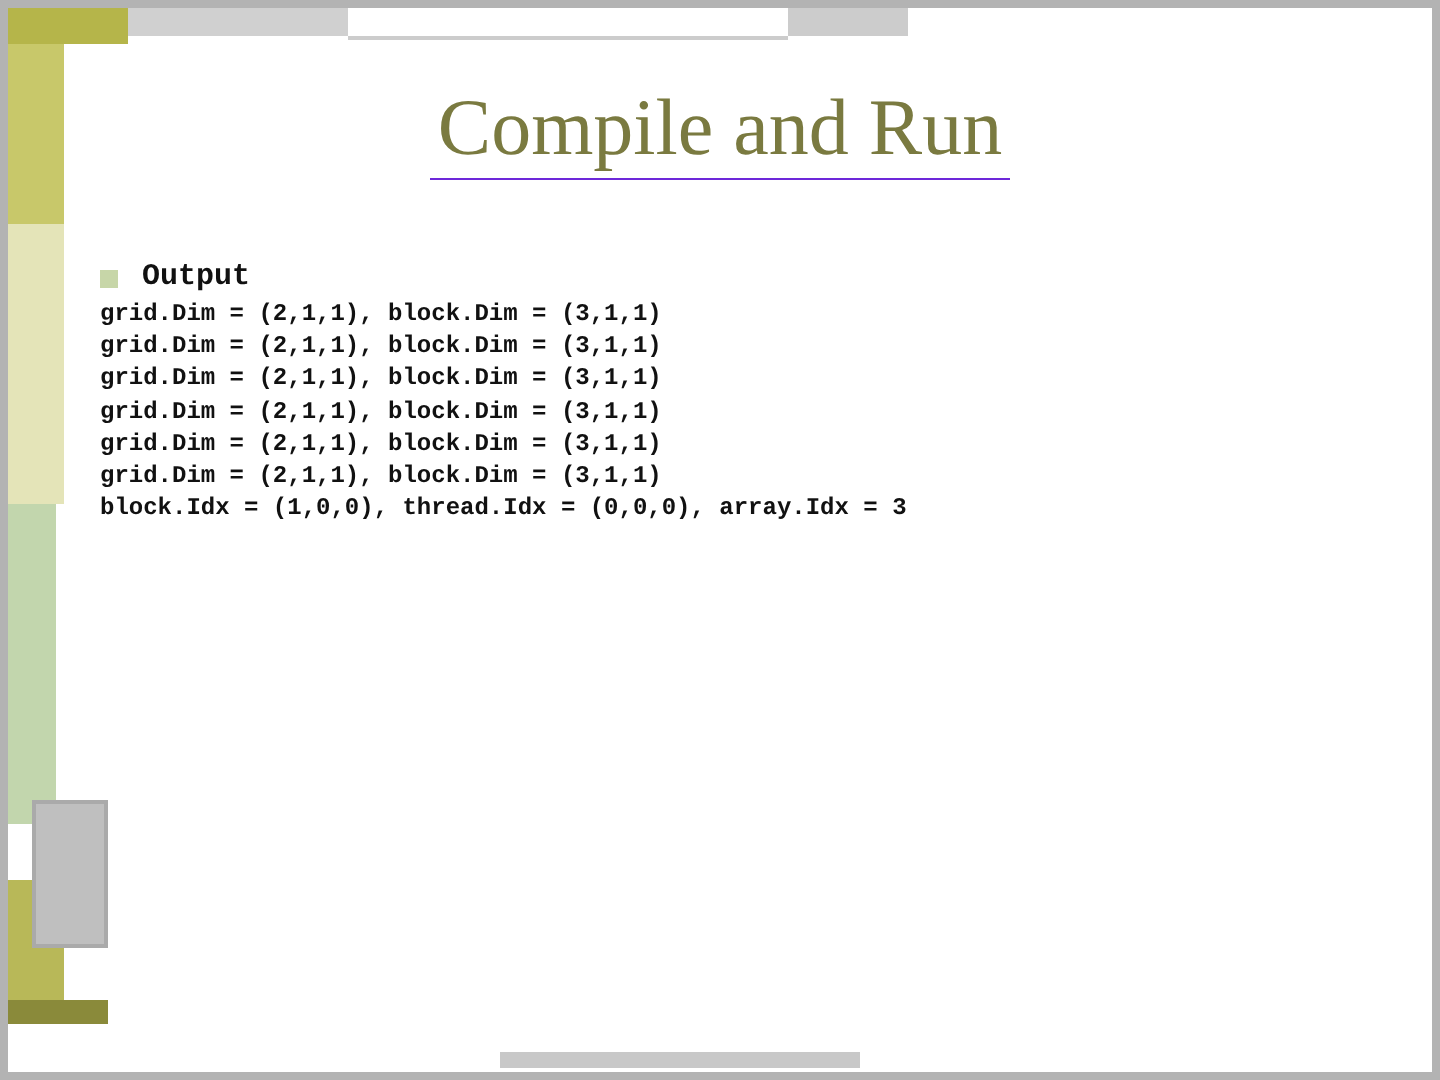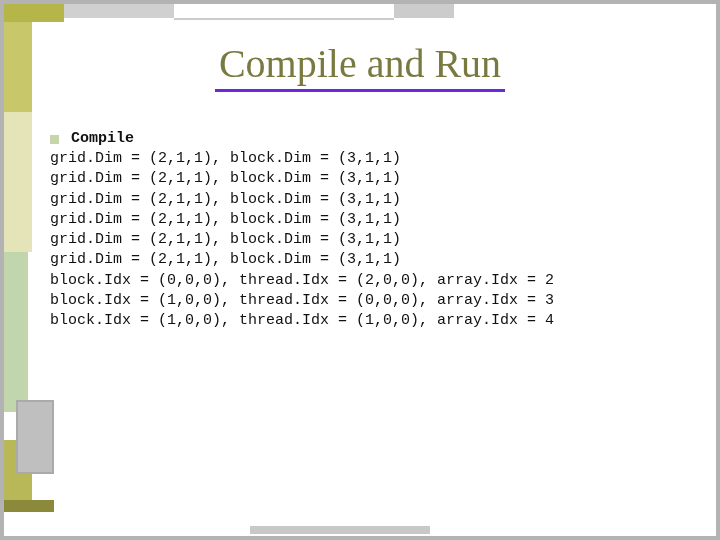--- a/index.html
+++ b/index.html
@@ -14,27 +14,27 @@
   .d-white-gap{left:174px;top:4px;width:220px;height:14px;background:#fff;border-bottom:2px solid #ccc}
   .d-grey2{left:394px;top:4px;width:60px;height:14px;background:#ccc}
   .d-olive2{left:4px;top:22px;width:28px;height:90px;background:#c8c86a}
   .d-pale{left:4px;top:112px;width:28px;height:140px;background:#e4e4b8}
   .d-sage{left:4px;top:252px;width:24px;height:160px;background:#c2d6ad}
   .d-grey-sq{left:16px;top:400px;width:34px;height:70px;background:#bfbfbf;border:2px solid #aaa}
   .d-olive3{left:4px;top:440px;width:28px;height:60px;background:#b8b858}
   .d-darkolive{left:4px;top:500px;width:50px;height:12px;background:#8a8a3a}
   .d-grey-bot{left:250px;top:526px;width:180px;height:8px;background:#c8c8c8}
   .title{position:absolute;left:0;top:40px;width:720px;text-align:center;font-family:"Times New Roman",Times,serif;font-size:40px;color:#7a7a40}
-  .title-underline{display:inline-block;border-bottom:3px solid #6d28d9;padding:0 4px 2px 4px}
+  .title-underline{display:inline-block;border-bottom:1px solid #6d28d9;padding:0 4px 2px 4px}
   .content{position:absolute;left:50px;top:130px;right:30px}
   .bullet-row{display:flex;align-items:flex-start;margin-bottom:2px}
   .bullet-sq{width:9px;height:9px;background:#c7d6a8;margin-top:5px;margin-right:12px;flex:none}
   .bullet-label{font-family:"Courier New",Courier,monospace;font-size:15px;font-weight:bold;color:#111}
   .outlines{margin-left:0}
-  .outline{font-family:"Courier New",Courier,monospace;font-size:15px;font-weight:normal;color:#111;white-space:pre;line-height:1.35}
+  .outline{font-family:"Courier New",Courier,monospace;font-size:12px;font-weight:bold;color:#111;white-space:pre;line-height:1.35}
 </style>
 </head>
 <body>
 
 <div class="slide">
   <div class="border-top"></div>
   <div class="border-bottom"></div>
   <div class="border-left"></div>
   <div class="border-right"></div>
 
@@ -50,27 +50,25 @@
   <div class="deco d-darkolive"></div>
   <div class="deco d-grey-bot"></div>
 
   <div class="title">
     <span class="title-underline">Compile and Run</span>
   </div>
 
   <div class="content">
     <div class="bullet-row">
       <div class="bullet-sq"></div>
-      <div class="bullet-label">Compile</div>
+      <div class="bullet-label">Output</div>
     </div>
     <div class="outlines">
       <div class="outline">grid.Dim = (2,1,1), block.Dim = (3,1,1)</div>
       <div class="outline">grid.Dim = (2,1,1), block.Dim = (3,1,1)</div>
       <div class="outline">grid.Dim = (2,1,1), block.Dim = (3,1,1)</div>
       <div class="outline">grid.Dim = (2,1,1), block.Dim = (3,1,1)</div>
       <div class="outline">grid.Dim = (2,1,1), block.Dim = (3,1,1)</div>
       <div class="outline">grid.Dim = (2,1,1), block.Dim = (3,1,1)</div>
-      <div class="outline">block.Idx = (0,0,0), thread.Idx = (2,0,0), array.Idx = 2</div>
       <div class="outline">block.Idx = (1,0,0), thread.Idx = (0,0,0), array.Idx = 3</div>
-      <div class="outline">block.Idx = (1,0,0), thread.Idx = (1,0,0), array.Idx = 4</div>
     </div>
   </div>
 </div>
 
 </body></html>

